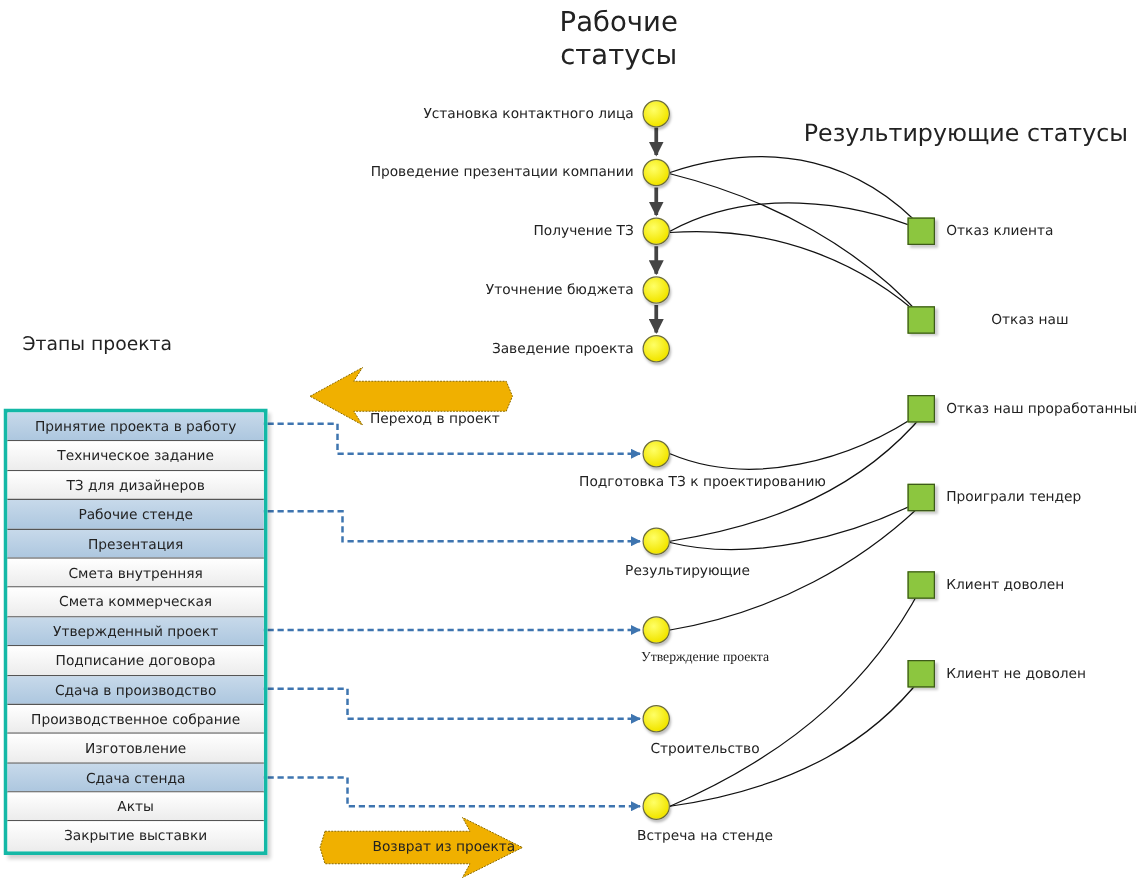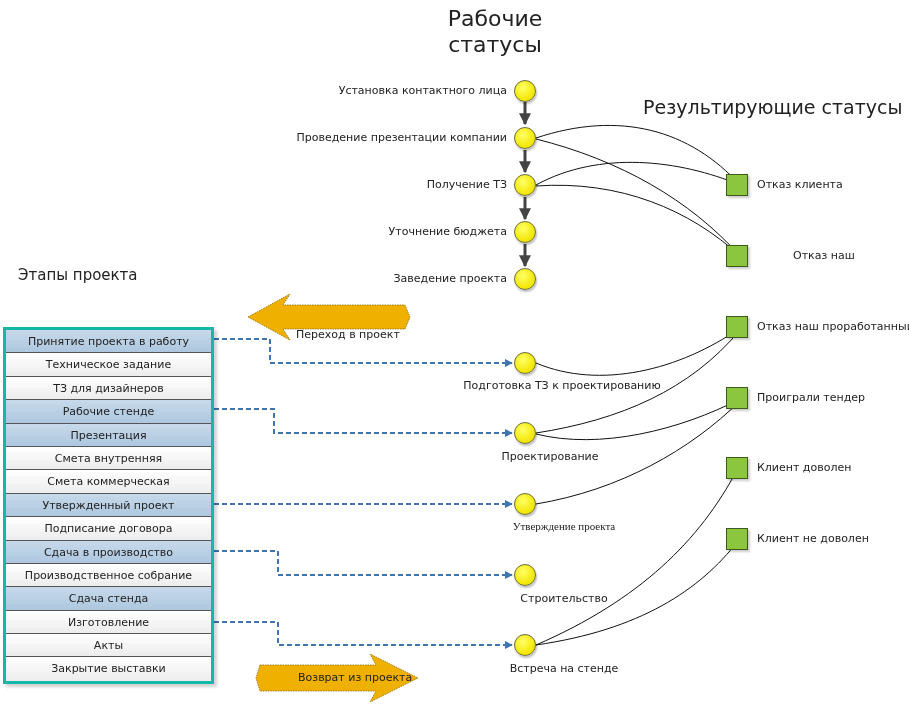--- a/index.html
+++ b/index.html
@@ -88,21 +88,21 @@
 <div class="node" style="left:514px; top:174px;"></div>
 <div class="lbl right" style="right:402px; top:178px;">Получение ТЗ</div>
 <div class="node" style="left:514px; top:221px;"></div>
 <div class="lbl right" style="right:402px; top:225px;">Уточнение бюджета</div>
 <div class="node" style="left:514px; top:268px;"></div>
 <div class="lbl right" style="right:402px; top:272px;margin-left:38px;">Заведение проекта</div>
 
 <div class="node" style="left:514px; top:352px;"></div>
 <div class="lbl center" style="left:522px; top:379px;">Подготовка ТЗ к проектированию</div>
 <div class="node" style="left:514px; top:422px;"></div>
-<div class="lbl center" style="left:510px; top:450px;">Проектирование</div>
+<div class="lbl center" style="left:510px; top:450px;">Результирующие</div>
 <div class="node" style="left:514px; top:493px;"></div>
 <div class="lbl center" style="left:524px; top:520px;font-family:Liberation Serif, serif;">Утверждение проекта</div>
 <div class="node" style="left:514px; top:564px;"></div>
 <div class="lbl center" style="left:524px; top:592px;">Строительство</div>
 <div class="node" style="left:514px; top:634px;"></div>
 <div class="lbl center" style="left:524px; top:662px;">Встреча на стенде</div>
 
 <div class="sq" style="left:726px; top:174px;"></div>
 <div class="lbl" style="left:757px; top:178px;">Отказ клиента</div>
 <div class="sq" style="left:726px; top:245px;"></div>
@@ -121,20 +121,20 @@
     <div class="stage">Техническое задание</div>
     <div class="stage">ТЗ для дизайнеров</div>
     <div class="stage hl">Рабочие стенде</div>
     <div class="stage hl">Презентация</div>
     <div class="stage">Смета внутренняя</div>
     <div class="stage">Смета коммерческая</div>
     <div class="stage hl">Утвержденный проект</div>
     <div class="stage">Подписание договора</div>
     <div class="stage hl">Сдача в производство</div>
     <div class="stage">Производственное собрание</div>
+    <div class="stage">Изготовление</div>
     <div class="stage hl">Сдача стенда</div>
-    <div class="stage">Изготовление</div>
     <div class="stage">Акты</div>
     <div class="stage">Закрытие выставки</div>
   </div>
 
 <div class="banner-text" style="left:296px; top:310px;margin-top:18px;">Переход в проект</div>
 <div class="banner-text" style="left:284px; top:671px;margin-left:14px;">Возврат из проекта</div>
 
 </body></html>

